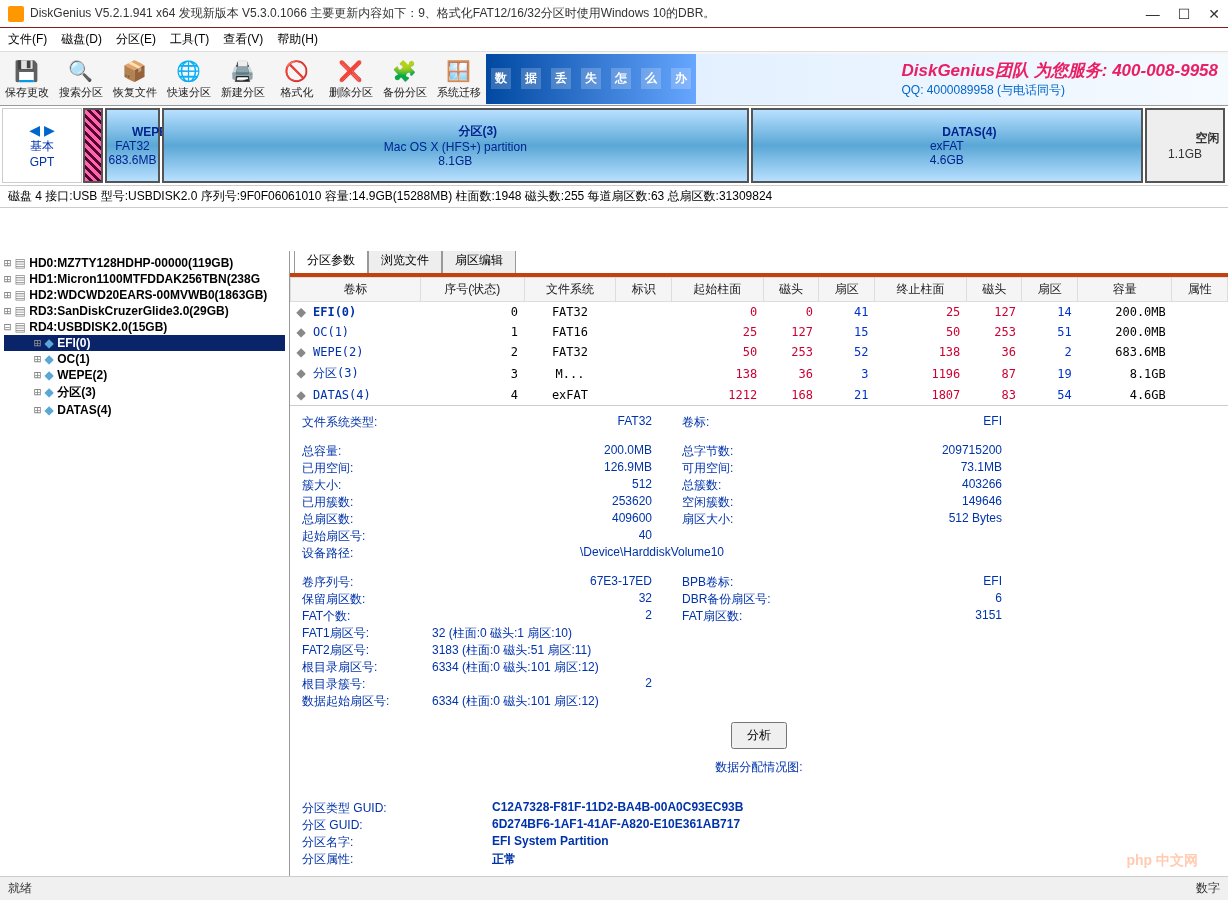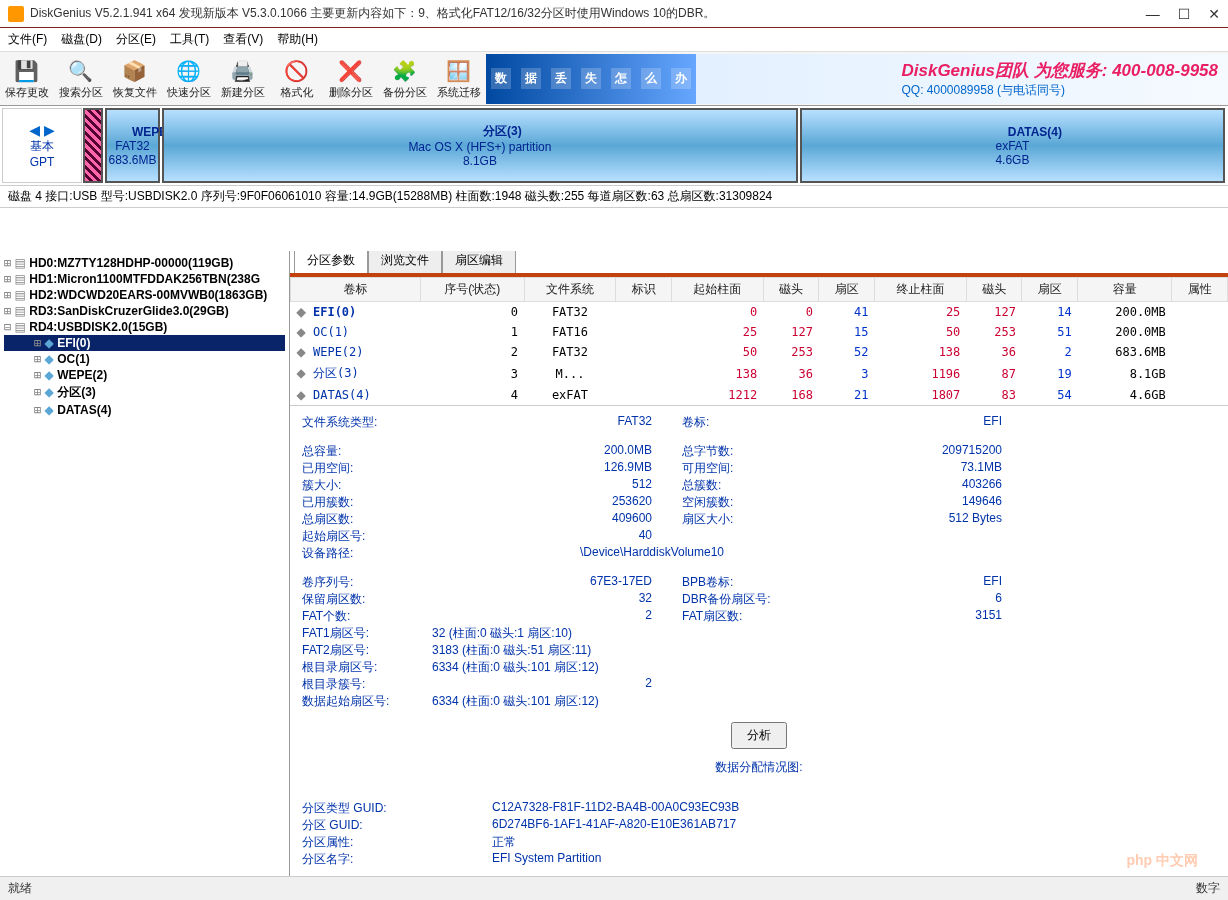--- a/index.html
+++ b/index.html
@@ -62,21 +62,21 @@
 table.part-table td.name.sel { font-weight: bold; }
 table.part-table td .pi { color: #888; }
 table.part-table td.c-red { color: #cc0033; }
 table.part-table td.c-blue { color: #0033cc; }
 
 .details { flex: 1; overflow: auto; padding: 8px 12px; font-family: Consolas, monospace; color: #0033aa; }
 .details .row { display: flex; }
 .details .lbl { width: 130px; color: #0033aa; }
 .details .val { width: 220px; text-align: right; color: #0033aa; }
 .details .lbl2 { width: 130px; padding-left: 30px; color: #0033aa; }
-.details .full { color: #0033aa; }
+.details .full { color: #0033aa; font-weight: bold; }
 .analyze-row { display: flex; align-items: center; gap: 10px; margin: 12px 0; flex-direction: column; }
 .analyze-row button { padding: 3px 14px; cursor: pointer; }
 
 .statusbar { position: absolute; bottom: 0; left: 0; right: 0; height: 24px; background: #f0f0f0; border-top: 1px solid #ccc; display: flex; align-items: center; padding: 0 8px; justify-content: space-between; color: #333; }
 
 .watermark { position: absolute; right: 30px; bottom: 30px; color: #ff9966; opacity: 0.5; font-size: 14px; font-weight: bold; }
 </style>
 </head>
 <body>
 
@@ -176,20 +176,25 @@
       </div>
       <div class="partition main">
         <div class="t">分区(3)</div>
         <div>Mac OS X (HFS+) partition</div>
         <div>8.1GB</div>
       </div>
       <div class="partition datas">
         <div class="t">DATAS(4)</div>
         <div>exFAT</div>
         <div>4.6GB</div>
+      </div>
+      <div class="partition free">
+        <div class="t">空闲</div>
+        <div></div>
+        <div>1.1GB</div>
       </div>
     </div>
 </div>
 
 <div class="disk-info-line">磁盘 4 接口:USB  型号:USBDISK2.0  序列号:9F0F06061010  容量:14.9GB(15288MB)  柱面数:1948  磁头数:255  每道扇区数:63  总扇区数:31309824</div>
 
 <div class="main-content">
 
   <div class="tree-panel">
     <div id="tree-disks">
@@ -400,26 +405,26 @@
       <div style="height:12px;"></div>
       <div class="row">
           <span class="lbl">分区类型 GUID:</span>
           <span class="full" style="padding-left:60px;">C12A7328-F81F-11D2-BA4B-00A0C93EC93B</span>
         </div>
       <div class="row">
           <span class="lbl">分区 GUID:</span>
           <span class="full" style="padding-left:60px;">6D274BF6-1AF1-41AF-A820-E10E361AB717</span>
         </div>
       <div class="row">
+          <span class="lbl">分区名字:</span>
+          <span class="full" style="padding-left:60px;">EFI System Partition</span>
+        </div>
+      <div class="row">
           <span class="lbl">分区属性:</span>
           <span class="full" style="padding-left:60px;">正常</span>
-        </div>
-      <div class="row">
-          <span class="lbl">分区名字:</span>
-          <span class="full" style="padding-left:60px;">EFI System Partition</span>
         </div>
     </div>
   </div>
 </div>
 
 <div class="statusbar">
   <span>就绪</span>
   <span>数字</span>
 </div>
 

